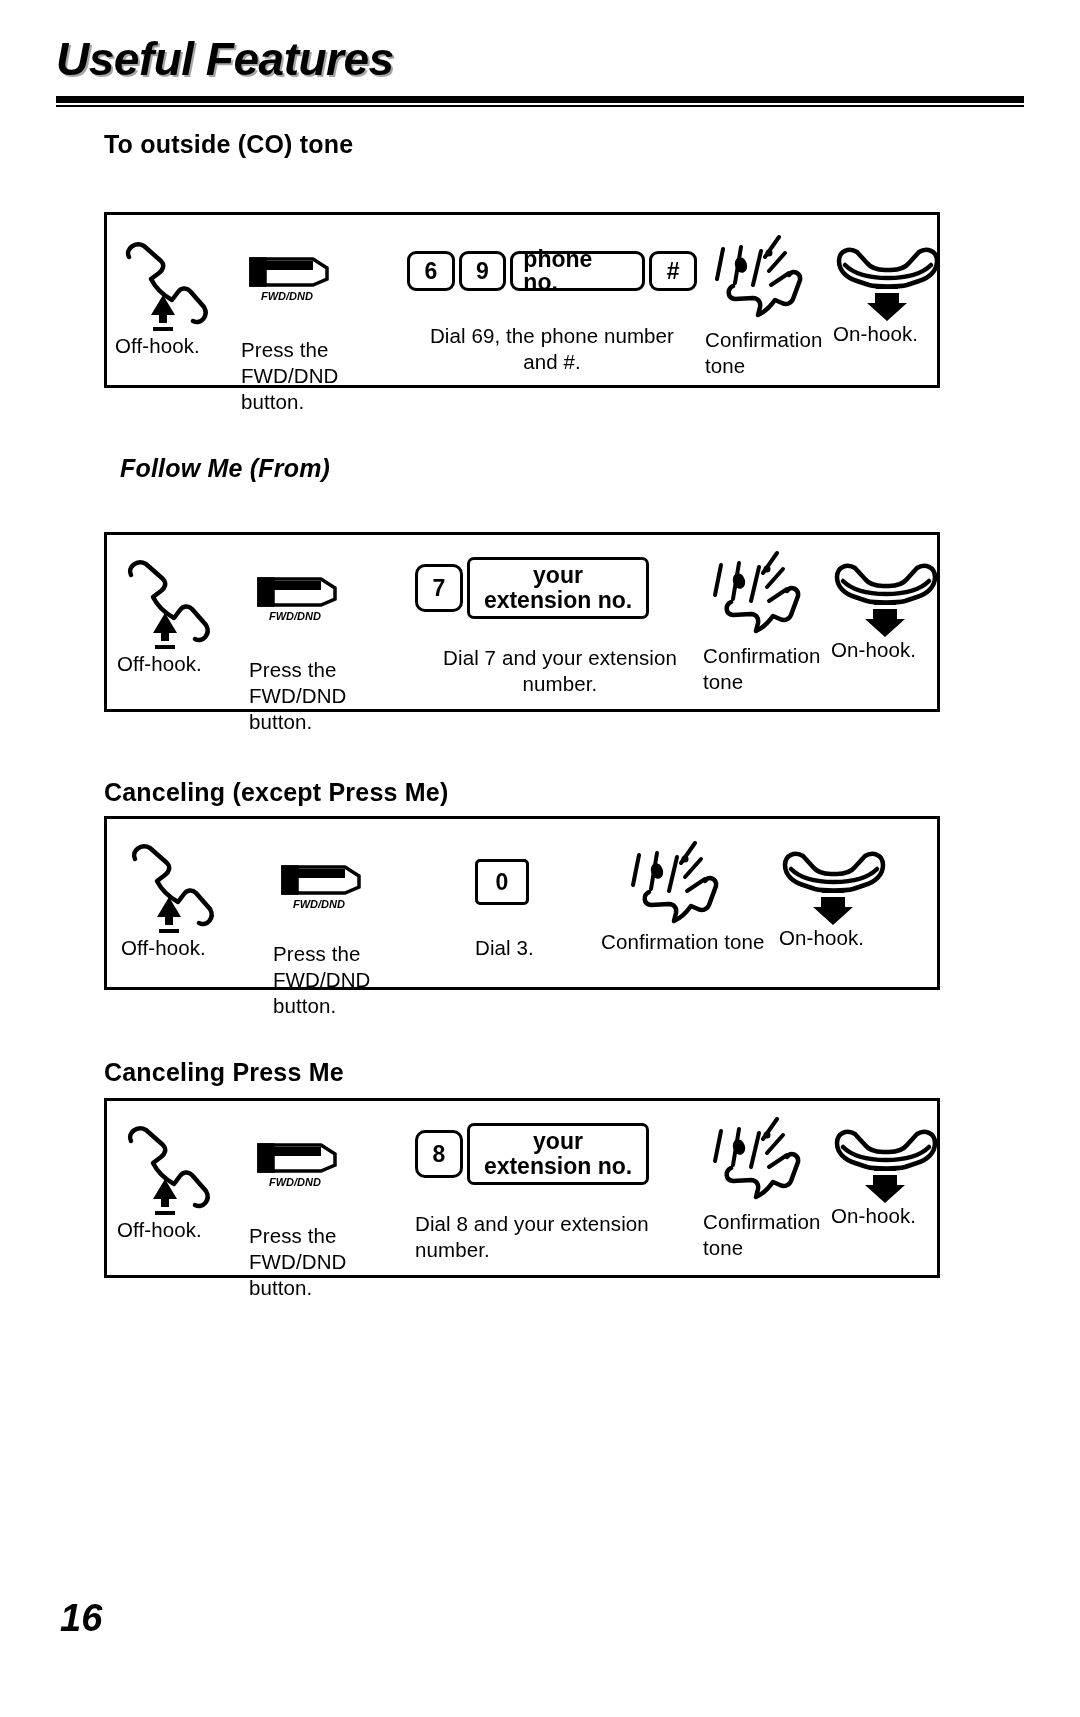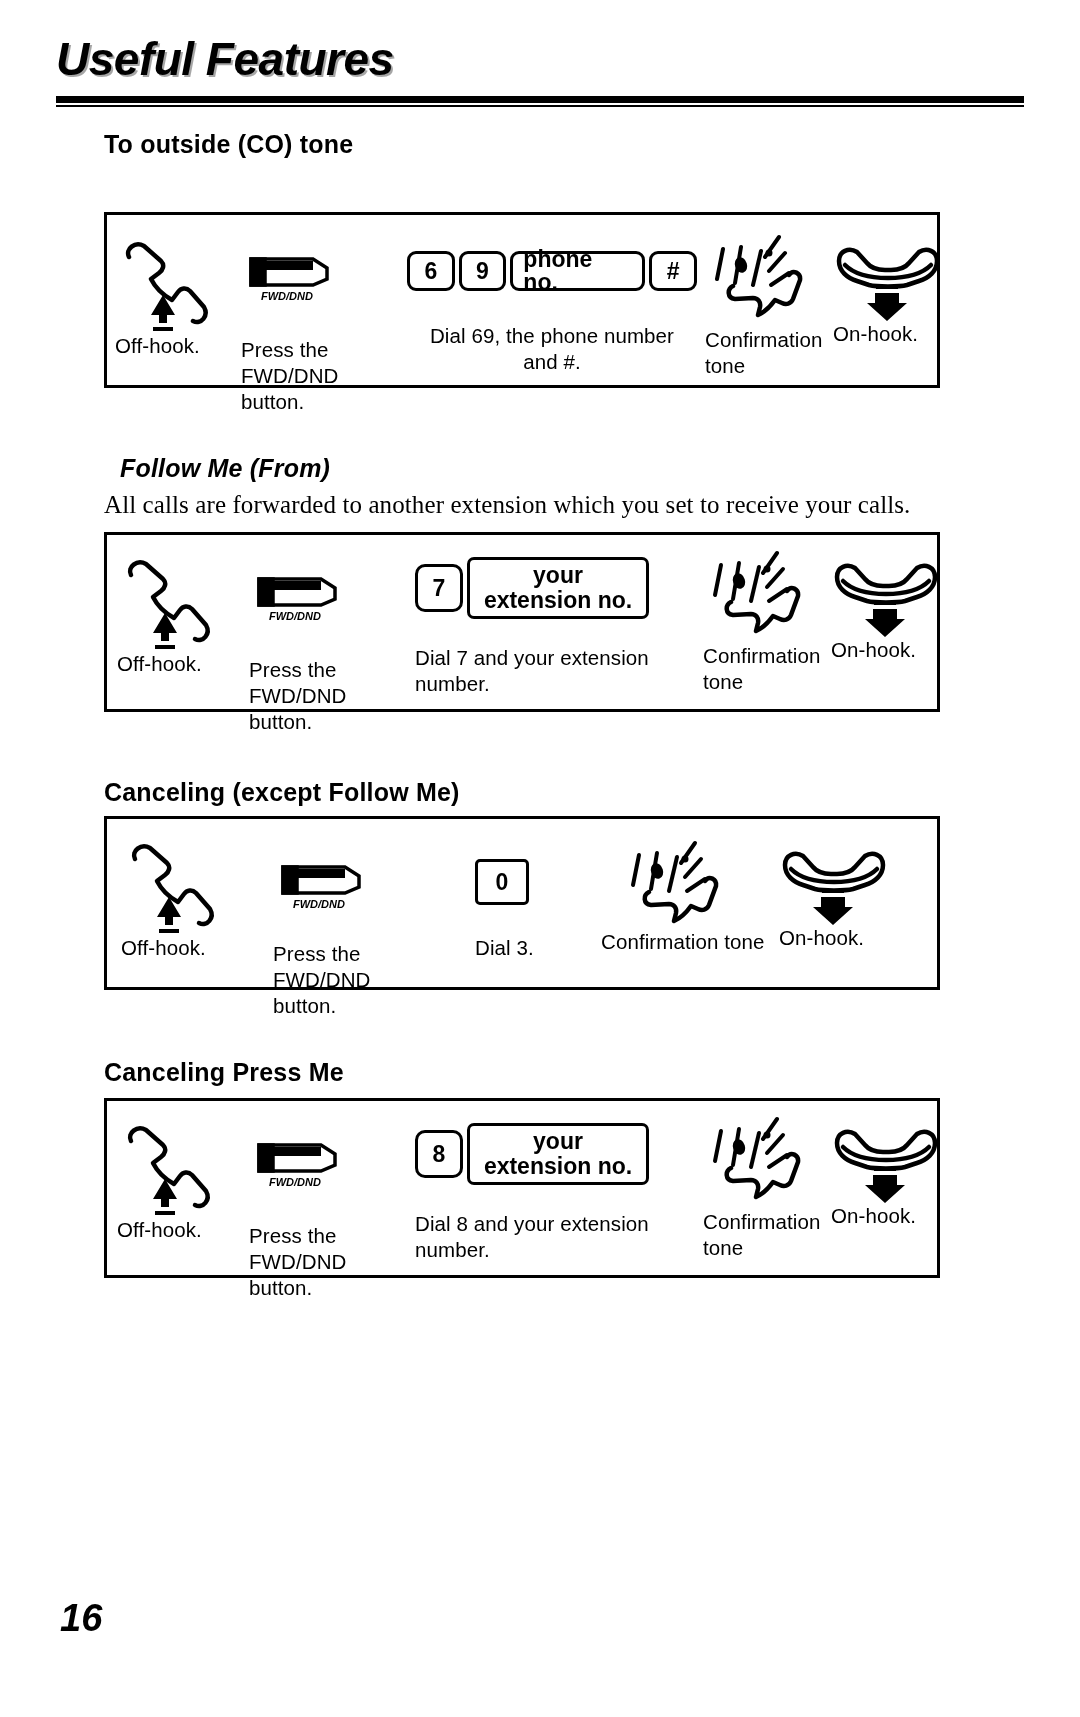--- a/index.html
+++ b/index.html
@@ -255,21 +255,20 @@
             </g>
           </svg>
         </div>
         <div class="step-label" style="margin-top:10px;">On-hook.</div>
       </div>
 
     </div>
   </div>
 
   <div class="section-heading" style="left:120px; top:454px;font-style:italic;">Follow Me (From)</div>
-  <div class="section-intro" style="left:104px; top:491px;">All calls are forwarded to another extension which you set to receive your calls.</div>
 
   <div class="diagram-box" style="left:104px; top:532px; width:836px; height:180px;">
     <div class="steps">
 
       <div class="step" style="left:10px; top:20px; width:120px;">
         <div class="step-icon ic ic-offhook">
           <svg width="110" height="84" viewBox="0 0 110 84">
             <g fill="none" stroke="#000" stroke-width="4.5" stroke-linejoin="round" stroke-linecap="round">
               <path d="M14 20 C10 12, 20 4, 29 9 L46 24 C50 28, 48 33, 44 36 L36 42 C40 50, 48 58, 57 63 L63 55 C66 51, 71 50, 75 54 L89 70 C94 79, 86 88, 78 84"></path>
             </g>
@@ -298,21 +297,21 @@
       </div>
 
       <div class="step" style="left:308px; top:22px; width:290px;">
         <div class="key-row" style="align-items:center;">
           <div class="key key-sq-small">7</div>
           <div class="key key-twoline">
             <span>your</span>
             <span>extension no.</span>
           </div>
         </div>
-        <div class="step-label" style="margin-top:26px;">Dial 7 and your extension
+        <div class="step-label" style="margin-top:26px;text-align:center;">Dial 7 and your extension
 number.</div>
       </div>
 
       <div class="step" style="left:596px; top:8px; width:130px;">
         <div class="ic ic-tone">
           <svg width="118" height="94" viewBox="0 0 118 94">
             <g fill="none" stroke="#000" stroke-width="4" stroke-linecap="round">
               <path d="M12 52 L18 22"></path>
               <path d="M30 56 L36 20"></path>
               <path d="M48 58 L56 24"></path>
@@ -345,21 +344,21 @@
               <path d="M42 52 L66 52 L66 62 L74 62 L54 80 L34 62 L42 62 Z"></path>
             </g>
           </svg>
         </div>
         <div class="step-label" style="margin-top:10px;">On-hook.</div>
       </div>
 
     </div>
   </div>
 
-  <div class="section-heading" style="left:104px; top:778px;">Canceling (except Follow Me)</div>
+  <div class="section-heading" style="left:104px; top:778px;">Canceling (except Press Me)</div>
 
   <div class="diagram-box" style="left:104px; top:816px; width:836px; height:174px;">
     <div class="steps">
 
       <div class="step" style="left:14px; top:20px; width:120px;">
         <div class="step-icon ic ic-offhook">
           <svg width="110" height="84" viewBox="0 0 110 84">
             <g fill="none" stroke="#000" stroke-width="4.5" stroke-linejoin="round" stroke-linecap="round">
               <path d="M14 20 C10 12, 20 4, 29 9 L46 24 C50 28, 48 33, 44 36 L36 42 C40 50, 48 58, 57 63 L63 55 C66 51, 71 50, 75 54 L89 70 C94 79, 86 88, 78 84"></path>
             </g>

